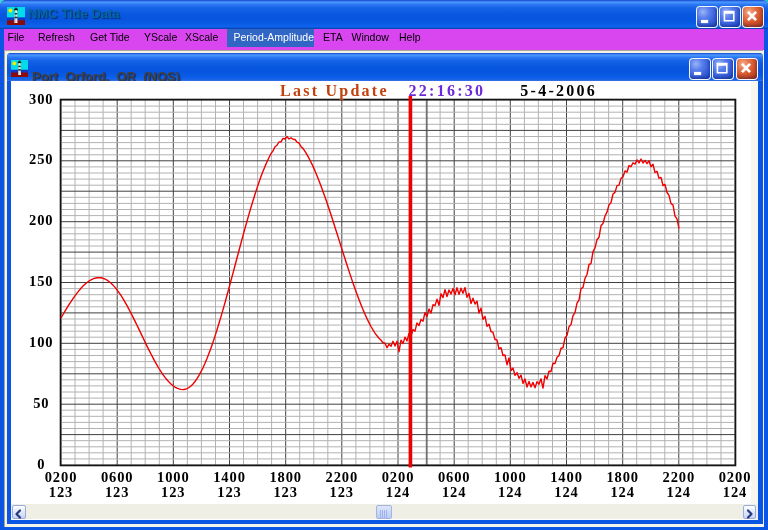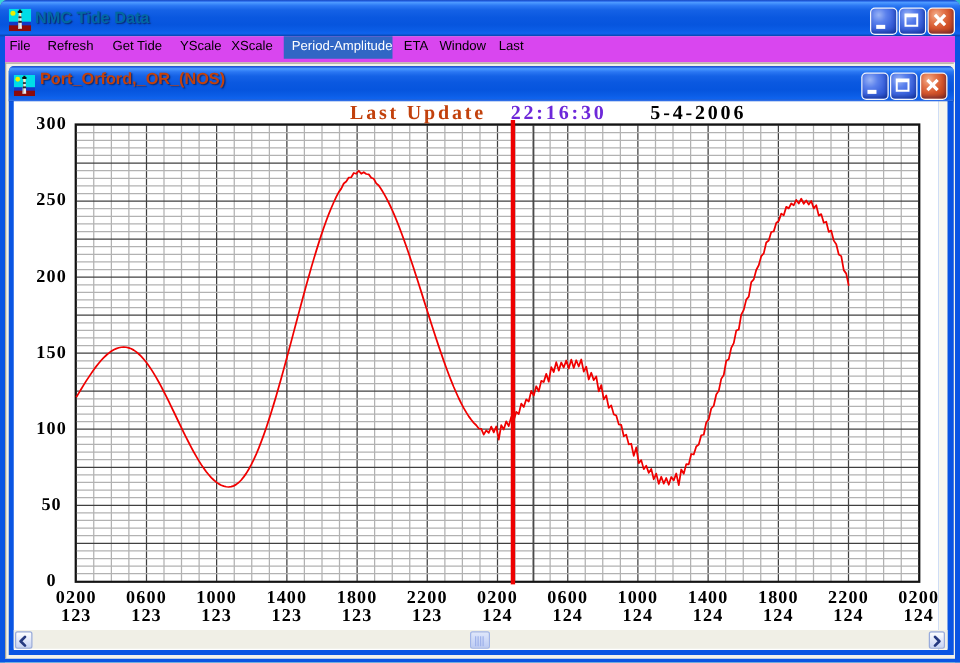--- a/index.html
+++ b/index.html
@@ -36,21 +36,21 @@
     </svg></div>
 
 <div style="position:absolute;left:4px;top:28.5px;width:760px;height:21px;background:#d946ef;font:10.5px 'Liberation Sans',sans-serif;color:#000">
 <span style="position:absolute;left:3.5px;top:2.5px">File</span>
     <span style="position:absolute;left:34px;top:2.5px">Refresh</span>
     <span style="position:absolute;left:86px;top:2.5px">Get Tide</span>
     <span style="position:absolute;left:140px;top:2.5px">YScale</span>
     <span style="position:absolute;left:181px;top:2.5px">XScale</span>
     <span style="position:absolute;left:319px;top:2.5px">ETA</span>
     <span style="position:absolute;left:347.5px;top:2.5px">Window</span>
-    <span style="position:absolute;left:395px;top:2.5px">Last</span>
+    <span style="position:absolute;left:395px;top:2.5px">Help</span>
 <div style="position:absolute;left:222.6px;top:0.5px;width:87.4px;height:18px;background:#3166c5;color:#fff;text-align:right"><span style="position:relative;top:2px">Period-Amplitude</span></div>
 </div>
 
 <div style="position:absolute;left:4px;top:49.5px;width:760px;height:477px;background:#f3f2e9"></div>
 <div style="position:absolute;left:4px;top:49.5px;width:759px;height:1px;background:#aca899"></div>
 <div style="position:absolute;left:4px;top:49.5px;width:1px;height:477px;background:#aca899"></div>
 
 <div style="position:absolute;left:7px;top:52.5px;width:755.7px;height:471px;border-radius:4px 4px 0 0;background:#0a55e3"></div>
 <div style="position:absolute;left:7px;top:52.5px;width:755.7px;height:28.5px;border-radius:4px 4px 0 0;background:linear-gradient(180deg,#1544c0 0%,#3173ee 4%,#4e9aff 7%,#3c8afa 11%,#2b77f3 16%,#1562e6 28%,#0a58e0 48%,#0655de 68%,#0b5de6 84%,#0f63ee 92%,#0a50c8 97%,#073f9f 100%);box-shadow:inset 0 -1.5px 0 #2e6ee8"></div>
 <svg style="position:absolute;left:11.3px;top:59.8px" width="17" height="17" viewBox="0 0 16 16">
@@ -59,21 +59,21 @@
 <rect x="0" y="9.2" width="16" height="3.2" fill="#1238c8"></rect>
 <rect x="0" y="11.8" width="16" height="4.2" fill="#8c0a0a"></rect>
 <path d="M6.6 14.2 L9.4 14.2 L8.8 2.6 L7.2 2.6 Z" fill="#ececec"></path>
 <path d="M6.6 14.2 L7.5 14.2 L7.9 2.6 L7.2 2.6 Z" fill="#b8b8b8"></path>
 <rect x="6.9" y="5.4" width="2.2" height="1.3" fill="#282828"></rect>
 <rect x="6.8" y="8.6" width="2.5" height="1.4" fill="#282828"></rect>
 <rect x="6.4" y="1.5" width="3.2" height="1.5" fill="#101010"></rect>
 <rect x="7.2" y="0.6" width="1.6" height="1.0" fill="#101010"></rect>
 <rect x="7.35" y="3.1" width="1.4" height="1.4" fill="#fff8b0"></rect>
 </svg>
-<div style="position:absolute;left:32px;top:55px;font:bold 13px 'Liberation Sans',sans-serif;color:#c2410c;text-shadow:1px 1px 1px rgba(10,30,90,.8)">Port_Orford,_OR_(NOS)</div>
+<div style="position:absolute;left:32px;top:69px;font:bold 13px 'Liberation Sans',sans-serif;color:#404040;text-shadow:1px 1px 1px rgba(10,30,90,.8)">Port_Orford,_OR_(NOS)</div>
 <div style="position:absolute;left:688.6px;top:57.5px;width:20px;height:20px;border-radius:4px;border:1px solid rgba(255,255,255,.95);background:radial-gradient(circle at 30% 25%,#9ab4f6 0%,#5a80ec 30%,#3a62dc 60%,#2a52cc 82%,#2348bb 100%);box-shadow:inset -1px -2px 3px rgba(0,16,90,.35)"><svg width="18" height="18" viewBox="0 0 19 19">
       <rect x="4.2" y="13.6" width="7.6" height="3.4" fill="#fff"></rect>
     </svg></div>
 <div style="position:absolute;left:712.4px;top:57.5px;width:20px;height:20px;border-radius:4px;border:1px solid rgba(255,255,255,.95);background:radial-gradient(circle at 30% 25%,#9ab4f6 0%,#5a80ec 30%,#3a62dc 60%,#2a52cc 82%,#2348bb 100%);box-shadow:inset -1px -2px 3px rgba(0,16,90,.35)"><svg width="18" height="18" viewBox="0 0 19 19">
       <path d="M3.8 4.0 h11.6 v11.2 h-11.6 Z M5.5 7.2 h8.2 v6.4 h-8.2 Z" fill="#fff" fill-rule="evenodd"></path>
     </svg></div>
 <div style="position:absolute;left:735.9px;top:57.5px;width:20px;height:20px;border-radius:4px;border:1px solid rgba(255,255,255,.95);background:radial-gradient(circle at 30% 25%,#f4b08e 0%,#e4784e 28%,#d4542a 55%,#c2431c 78%,#a83512 100%);box-shadow:inset -1px -2px 3px rgba(0,16,90,.35)"><svg width="18" height="18" viewBox="0 0 19 19">
       <path d="M4.2 6.2 L6.2 4.2 L9.5 7.5 L12.8 4.2 L14.8 6.2 L11.5 9.5 L14.8 12.8 L12.8 14.8 L9.5 11.5 L6.2 14.8 L4.2 12.8 L7.5 9.5 Z" fill="#fff"></path>
     </svg></div>
 

